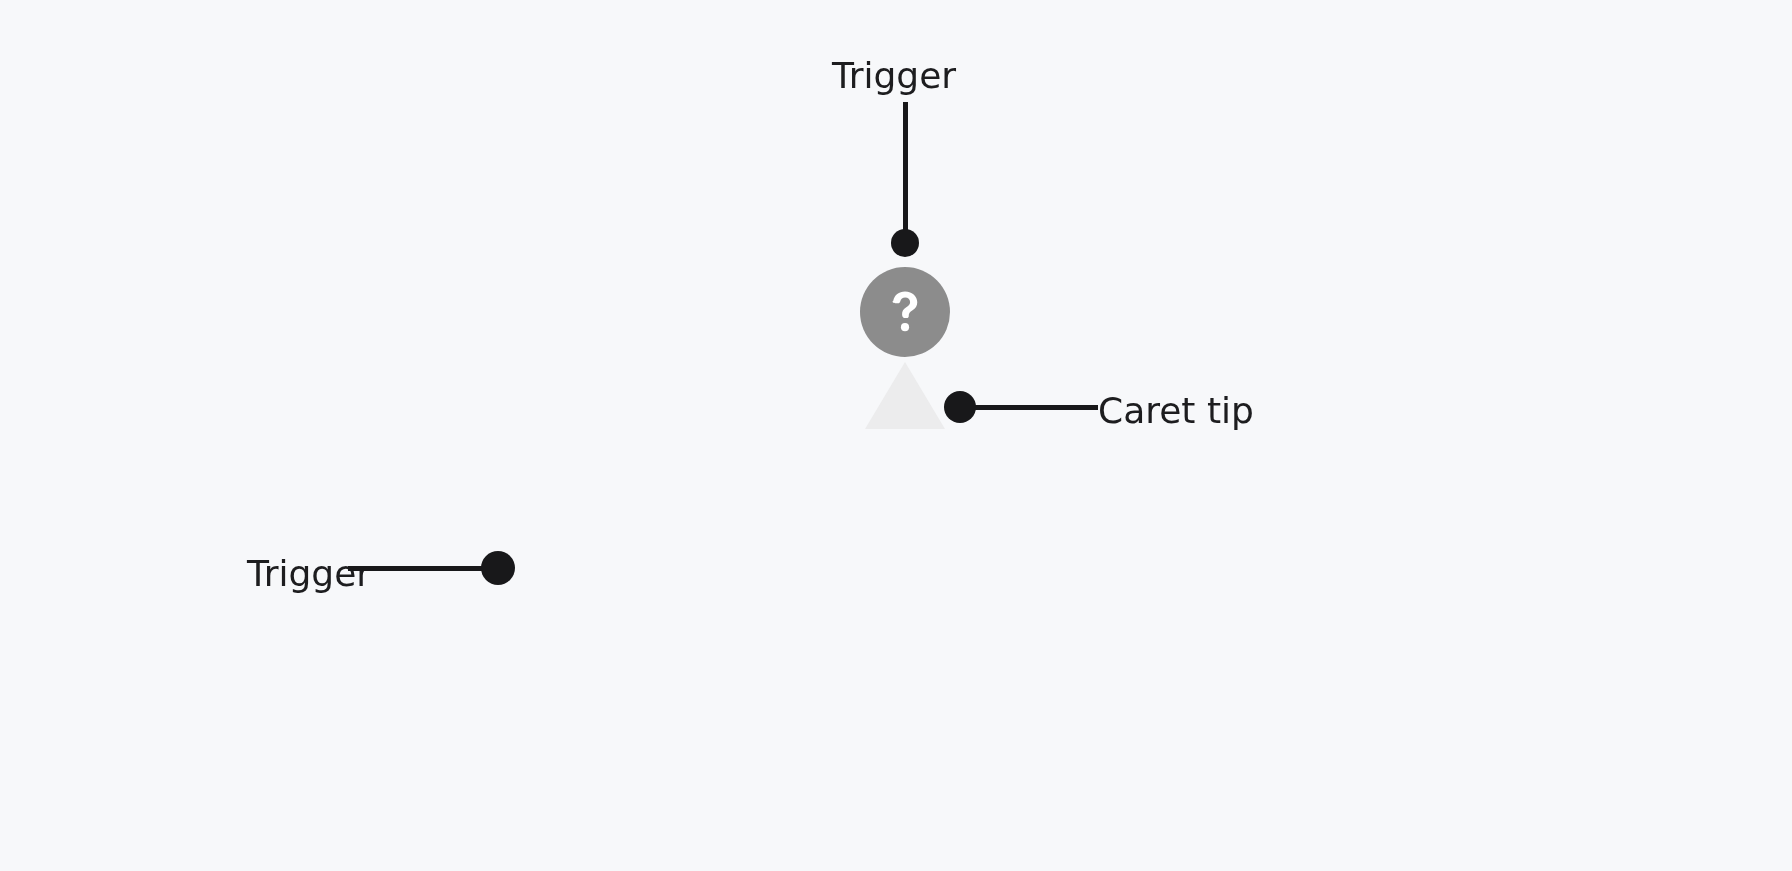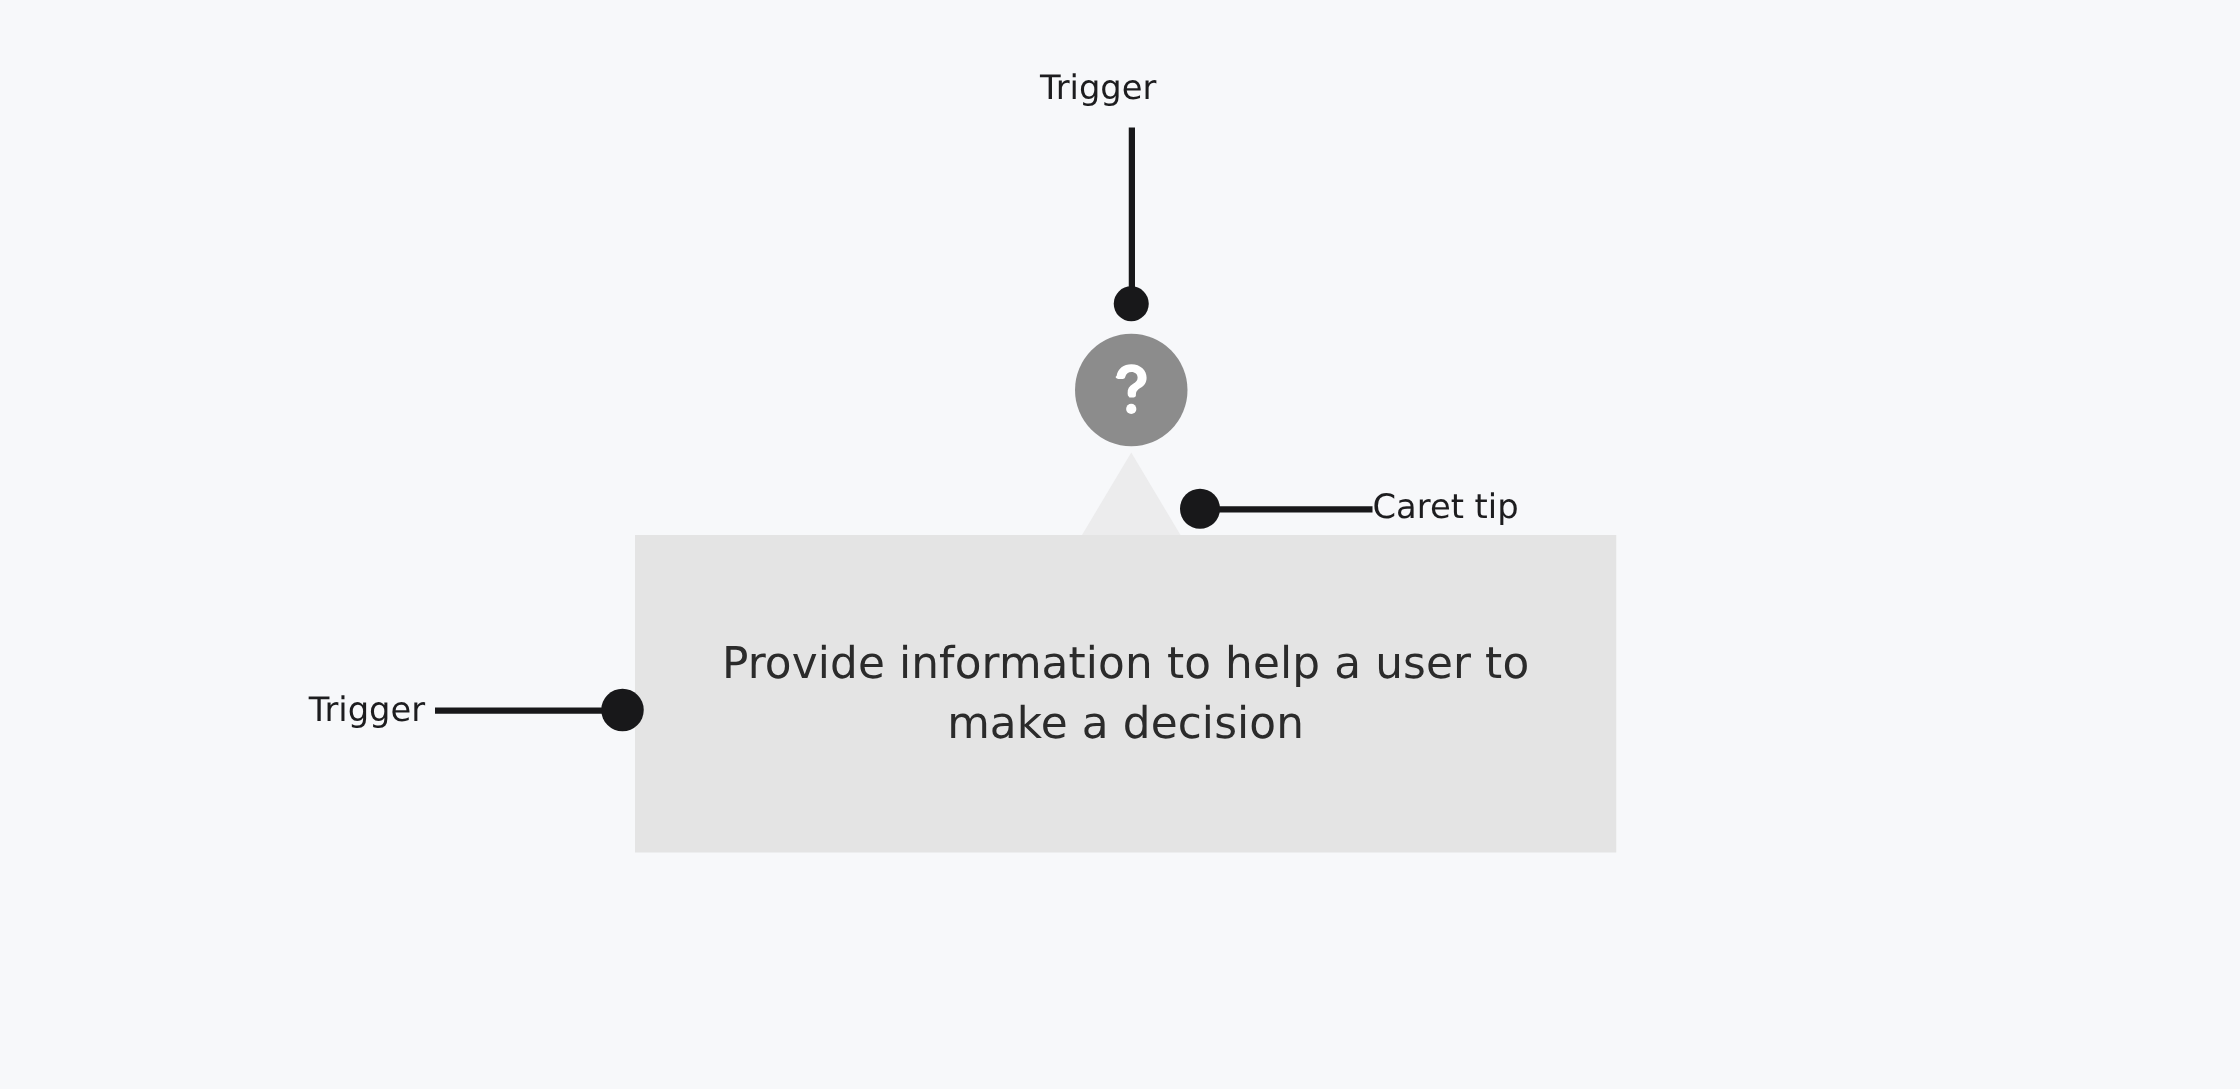--- a/index.html
+++ b/index.html
@@ -80,21 +80,21 @@
     background: #18181a;
     width: 5px;
   }
   .anno-line-h {
     position: absolute;
     background: #18181a;
     height: 5px;
   }
   .anno-label {
     position: absolute;
-    font-size: 27px;
+    font-size: 36px;
     color: #1d1d1f;
     white-space: nowrap;
   }
 
   
   #trigger-label  { left: 832px; top: 55px; }
   #trigger-line   { left: 903px; top: 102px; height: 136px; }
   #trigger-dot    { left: 891px; top: 229px; width: 28px; height: 28px; }
 
   
@@ -122,21 +122,18 @@
       <circle fill="#ffffff" cx="12" cy="18.5" r="1.75"></circle>
     </svg>
   </div>
 
   <div class="caret"></div>
 
   <div class="anno-dot" id="caret-dot"></div>
   <div class="anno-line-h" id="caret-line"></div>
   <div class="anno-label" id="caret-label">Caret tip</div>
 
-  <div class="tooltip-box">
-    <div class="tooltip-text">Provide information to help a user to make a decision</div>
-  </div>
 
   <div class="anno-label" id="tooltip-label">Trigger</div>
   <div class="anno-line-h" id="tooltip-line"></div>
   <div class="anno-dot" id="tooltip-dot"></div>
 
 </div>
 
 </body></html>

